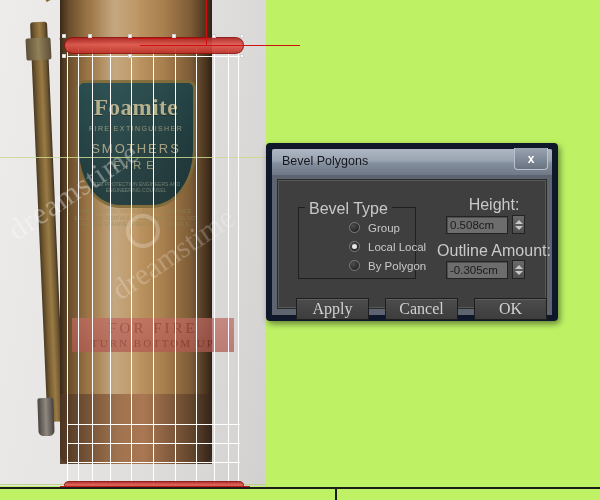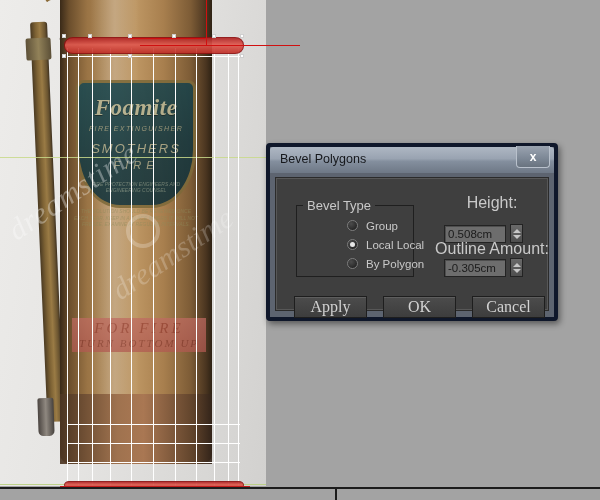--- a/index.html
+++ b/index.html
@@ -7,22 +7,21 @@
     width: 600px; height: 500px;
     overflow: hidden;
     background: #5a5a5a;
     font-family: "Liberation Sans", sans-serif;
   }
   #app { position: relative; width: 600px; height: 500px; overflow: hidden; }
 
   
   .viewport {
     position: absolute; inset: 0;
-    background: #a3a3a3;
-    font-style: italic;
+    background: #bef264;
   }
   .viewport-divider-h {
     position: absolute; left: 0; top: 487px; width: 600px; height: 2px;
     background: #1c1c1c;
   }
   .viewport-divider-v {
     position: absolute; left: 335px; top: 487px; width: 2px; height: 13px;
     background: #1c1c1c;
   }
 
@@ -118,21 +117,21 @@
   .label-fine {
     position: absolute; top: 98px; left: 6px; right: 6px;
     text-align: center; color: #9fae9a; font-size: 5px; line-height: 6px; opacity: .6;
   }
   .label-body2 {
     position: absolute; left: 14px; top: 216px; width: 124px; height: 96px;
     color: #8e8a5a; font-size: 5px; line-height: 6.5px; text-align: center;
     opacity: .55; overflow: hidden;
   }
   .red-band {
-    position: absolute; left: 12px; top: 326px; width: 134px; height: 34px;
+    position: absolute; left: 12px; top: 326px; width: 162px; height: 34px;
     background: linear-gradient(180deg,#c06b62,#b25a52);
     opacity: .72;
   }
   .red-band-text {
     position: absolute; left: 0; top: 2px; width: 100%;
     text-align: center; color: #8d2f28; font-size: 15px; letter-spacing: 3px;
     font-family: "Liberation Serif", serif; opacity: .8;
   }
   .red-band-text2 {
     position: absolute; left: 0; top: 19px; width: 100%;
@@ -208,21 +207,21 @@
   }
   .sel-bottom-line {
     position: absolute; left: 60px; top: 486px; width: 190px; height: 2px;
     background: #c11c1c;
   }
 
   
   .dialog {
     position: absolute; left: 266px; top: 143px; width: 292px; height: 178px;
     background: #5d6470;
-    border: 4px solid #0f172a;
+    border: 6px solid #0f172a;
     border-radius: 4px;
     box-shadow: 2px 3px 6px rgba(0,0,0,.45);
   }
   .titlebar {
     position: relative; height: 26px;
     background: linear-gradient(180deg,#aeb7c3 0%,#99a3b1 45%,#848f9e 55%,#6e7886 100%);
     border-radius: 3px 3px 0 0;
   }
   .title-text {
     position: absolute; left: 10px; top: 5px;
@@ -243,21 +242,21 @@
     border: 1px solid #2b2b2b;
     box-shadow: inset 0 0 0 1px #575757;
   }
 
   .bevel-group {
     position: absolute; left: 20px; top: 27px; width: 118px; height: 72px;
     border: 1px solid #1f1f1f;
   }
   .group-title {
     position: absolute; left: 6px; top: -8px; padding: 0 4px;
-    background: #3f3f3f; color: #c9c9c9; font-size: 13px;
+    background: #3f3f3f; color: #c9c9c9; font-size: 16px;
   }
   .radio-row {
     position: absolute; left: 14px; display: flex; cursor: pointer; padding-left: 36px;
   }
   .radio {
     width: 11px; height: 11px; border-radius: 50%;
     background: radial-gradient(circle at 35% 32%, #4c4c4c, #262626 75%);
     border: 1px solid #7d7d7d;
     position: relative; flex: none;
   }
@@ -418,39 +417,39 @@
           <span class="radio-label">Local Local</span>
         </div>
 
         <div class="radio-row" style="top:52px">
           <span class="radio"></span>
           <span class="radio-label">By Polygon</span>
         </div>
       </div>
 
       <div class="field-label" style="left:156px;top:16px;width:120px">Height:</div>
-      <div class="spin-wrap" style="left:168px;top:46px">
+      <div class="spin-wrap" style="left:168px;top:35px">
         <input class="num-input" type="text" value="0.508cm" style="">
         <span class="spinner">
           <span class="tri-up"></span>
           <span class="tri-dn"></span>
         </span>
       </div>
 
       <div class="field-label" style="left:146px;top:62px;width:140px">Outline Amount:</div>
       <div class="spin-wrap" style="left:168px;top:80px">
         <input class="num-input" type="text" value="-0.305cm" style="">
         <span class="spinner">
           <span class="tri-up"></span>
           <span class="tri-dn"></span>
         </span>
       </div>
 
       <div class="btn-row">
         <div class="dlg-btn">Apply</div>
+        <div class="dlg-btn">Cancel</div>
         <div class="dlg-btn">OK</div>
-        <div class="dlg-btn">Cancel</div>
       </div>
 
     </div>
   </div>
 
 </div>
 
 </body></html>

